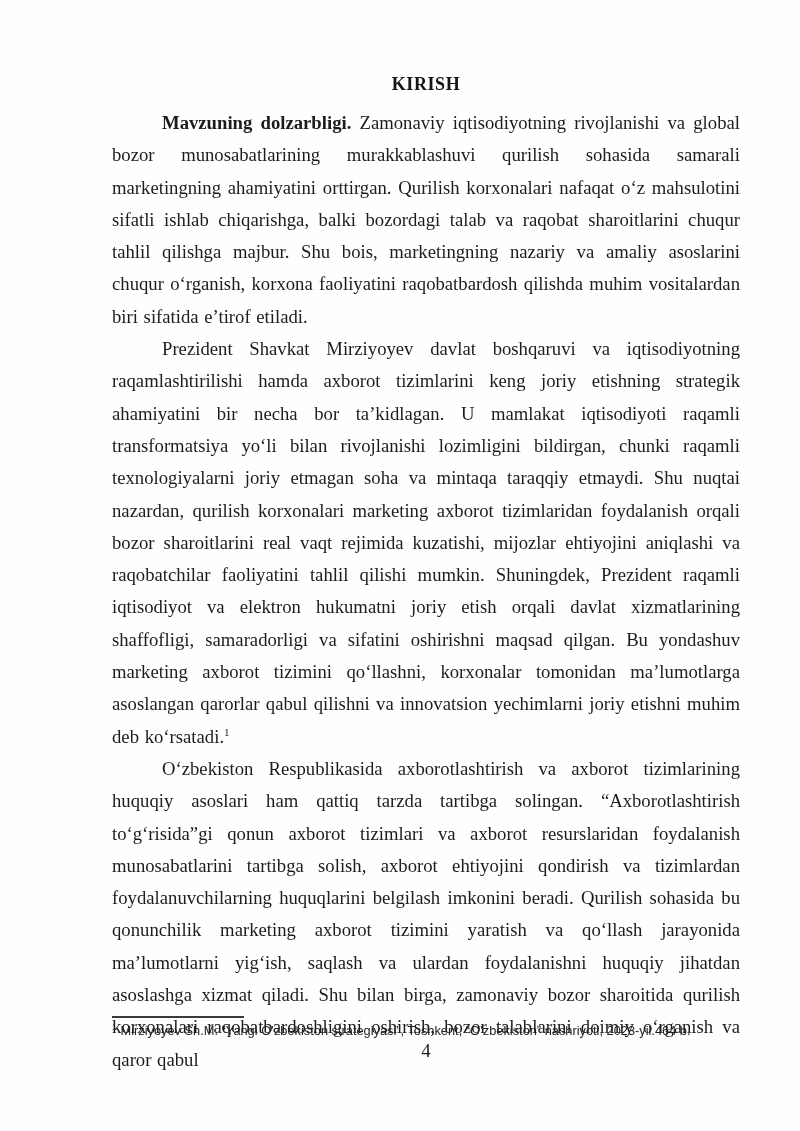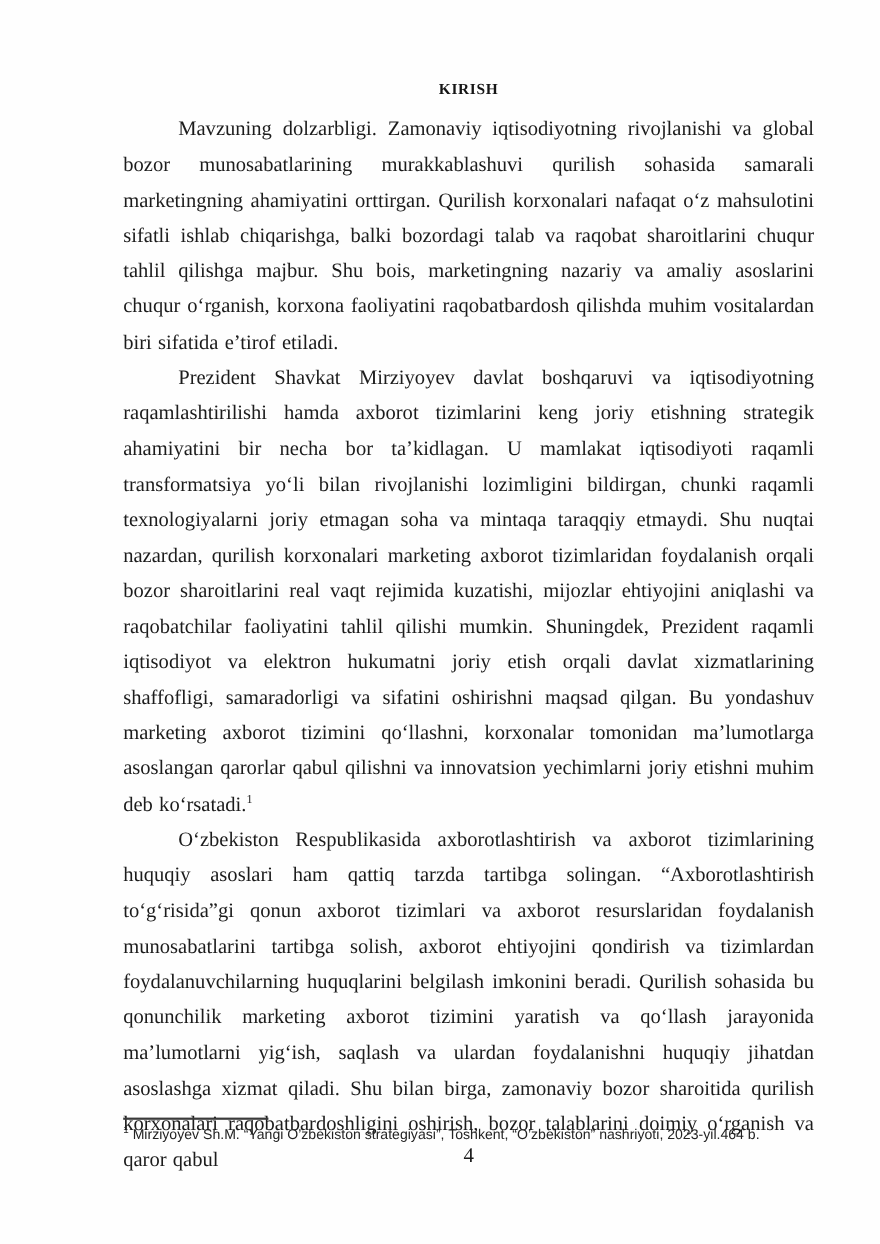--- a/index.html
+++ b/index.html
@@ -13,35 +13,35 @@
     color: #1c1c1c;
   }
   .content {
     position: absolute;
     left: 112px;
     top: 74px;
     width: 628px;
   }
   .doc-title {
     margin: 0 0 12px 0;
-    font-size: 14px;
+    font-size: 18px;
     font-weight: bold;
     text-align: center;
     letter-spacing: 0.6px;
     color: #151515;
   }
   .para {
     margin: 0;
     font-size: 18.7px;
     line-height: 32.3px;
     text-align: justify;
     text-indent: 50px;
     word-spacing: 1px;
   }
-  .para .lead { font-weight: normal; }
+  .para .lead { font-weight: bold; }
   .fn-ref {
     font-size: 11px;
     vertical-align: super;
     line-height: 0;
   }
   .footnote-area {
     position: absolute;
     left: 112px;
     top: 1016px;
     width: 628px;

